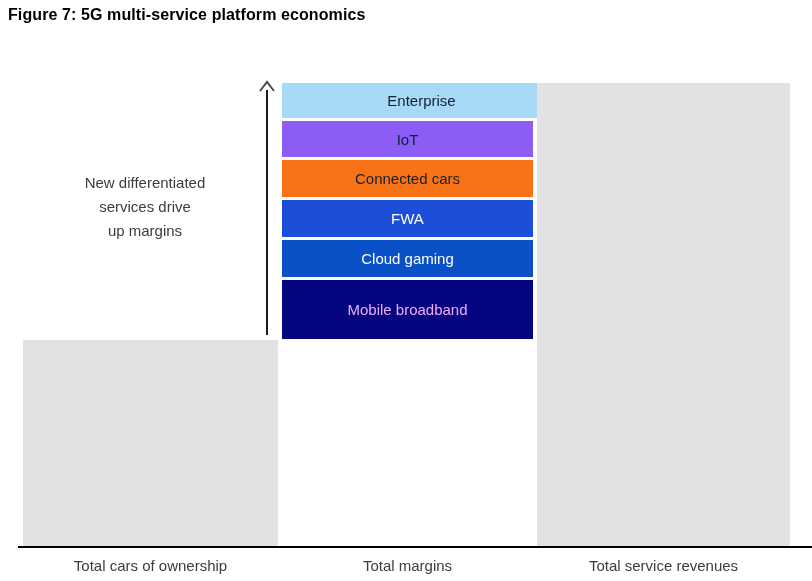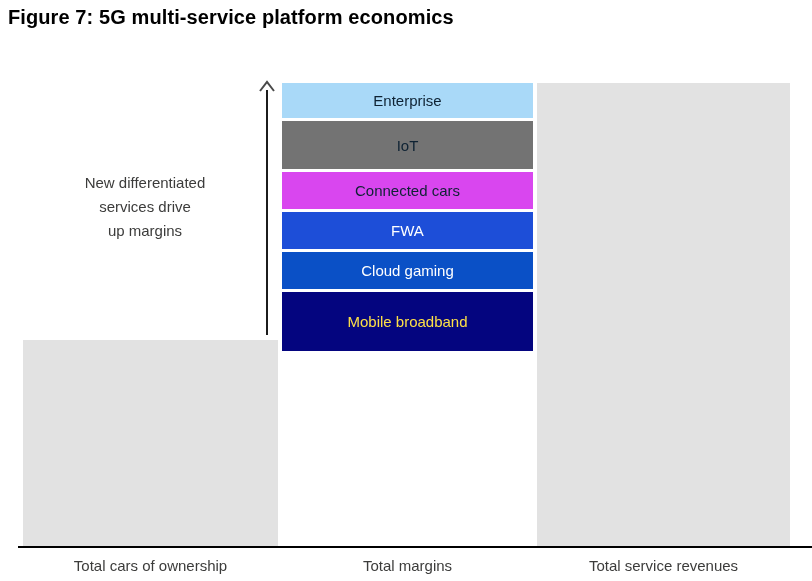--- a/index.html
+++ b/index.html
@@ -5,21 +5,21 @@
   html,body{margin:0;padding:0;background:#ffffff;}
   #canvas{
     position:relative;
     width:812px;height:581px;
     background:#ffffff;
     font-family:"Liberation Sans","DejaVu Sans",sans-serif;
     overflow:hidden;
   }
   .title{
     position:absolute;left:8px;top:6px;
-    font-size:20px;font-weight:bold;color:#000000;
+    font-size:16px;font-weight:bold;color:#000000;
     letter-spacing:0.1px;
   }
   .bar{position:absolute;}
   .bar-left{left:23px;top:340px;width:255px;height:206px;}
   .bar-right{left:537px;top:83px;width:253px;height:463px;}
   .stack{
     position:absolute;left:282px;top:83px;width:251px;
     display:flex;flex-direction:column;
   }
   .segment{
@@ -64,36 +64,36 @@
 services drive
 up margins</div>
   <div class="arrow-shaft"></div>
   <svg class="arrow-head" width="18" height="12" viewBox="0 0 18 12">
     <polyline points="2,11 9,2 16,11" fill="none" stroke="#4A4A4A" stroke-width="2"></polyline>
   </svg>
 
   <div class="bar bar-left" style="background: rgb(226, 226, 226);"></div>
 
   <div class="stack">
-    <div class="segment" style="background: rgb(169, 217, 248); color: rgb(14, 34, 51); height: 35px;">
+    <div class="segment" style="background: rgb(169, 217, 248); color: rgb(14, 34, 51); height: 35px; padding-left: 14px;">
       <span>Enterprise</span>
     </div>
-    <div class="segment" style="background: #737373; color: rgb(14, 34, 51); height: 48px;">
+    <div class="segment" style="background: #8b5cf6; color: rgb(14, 34, 51); height: 36px;">
       <span>IoT</span>
     </div>
-    <div class="segment" style="background: #d946ef; color: rgb(14, 34, 51); height: 37px;">
+    <div class="segment" style="background: #f97316; color: rgb(14, 34, 51); height: 37px;">
       <span>Connected cars</span>
     </div>
     <div class="segment" style="background: #1d4ed8; color: rgb(255, 255, 255); height: 37px;">
       <span>FWA</span>
     </div>
     <div class="segment" style="background: rgb(10, 80, 198); color: rgb(255, 255, 255); height: 37px;">
       <span>Cloud gaming</span>
     </div>
-    <div class="segment" style="background: rgb(4, 5, 127); color: #fde047; height: 59px;">
+    <div class="segment" style="background: rgb(4, 5, 127); color: #f0abfc; height: 59px;">
       <span>Mobile broadband</span>
     </div>
   </div>
 
   <div class="bar bar-right" style="background: rgb(226, 226, 226);"></div>
 
   <div class="axis-line"></div>
   <div class="axis-label l1">Total cars of ownership</div>
   <div class="axis-label l2">Total margins</div>
   <div class="axis-label l3">Total service revenues</div>

